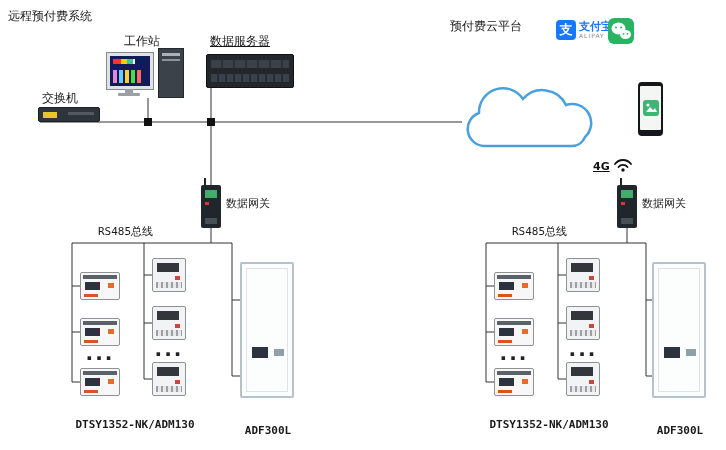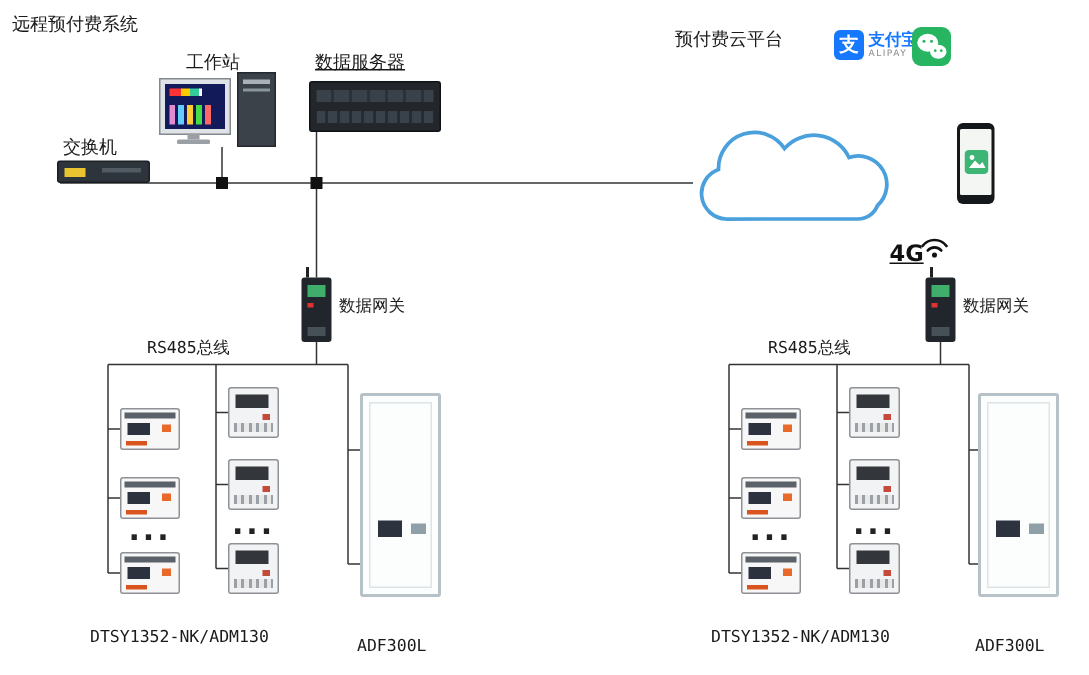--- a/index.html
+++ b/index.html
@@ -2,21 +2,21 @@
 <html><head>
 <meta charset="utf-8">
 <style>
   html,body{margin:0;padding:0;background:#fff;}
   .canvas{position:relative;width:726px;height:450px;background:#fff;overflow:hidden;
           font-family:"DejaVu Sans",sans-serif;color:#1a1a1a;}
   .abs{position:absolute;}
   .lbl{position:absolute;font-size:12px;white-space:nowrap;color:#1a1a1a;}
   .lbl-sm{position:absolute;font-size:11px;white-space:nowrap;color:#1a1a1a;}
   .mono{font-family:"DejaVu Sans Mono",monospace;}
-  .center{}
+  .center{text-align:center;font-weight:bold;}
   #wires{position:absolute;left:0;top:0;z-index:1;}
   .dev{position:absolute;z-index:2;box-sizing:border-box;}
 
   
   .monitor{position:absolute;left:0;top:4px;width:46px;height:36px;background:#dfe3e6;border:1px solid #84898e;}
   .scr{position:absolute;inset:3px;background:#121a5a;overflow:hidden;}
   .scr::before{content:"";position:absolute;left:3px;top:3px;width:30px;height:5px;
     background:linear-gradient(90deg,#f33 0 8px,#fc0 8px 14px,#3c9 14px 20px,#fff 20px 22px,transparent 22px);}
   .scr::after{content:"";position:absolute;left:3px;bottom:3px;width:34px;height:13px;
     background:linear-gradient(90deg,#e38bd0 0 4px,transparent 4px 6px,#66ccff 6px 10px,transparent 10px 12px,#ffcc33 12px 16px,transparent 16px 18px,#44dd44 18px 22px,transparent 22px 24px,#ff6666 24px 28px,transparent 28px);}
@@ -75,21 +75,21 @@
   .alipay .ali-sq{width:20px;height:20px;background:#1678ff;border-radius:4px;color:#fff;
      font-size:13px;font-weight:bold;display:flex;align-items:center;justify-content:center;}
   .alipay .ali-cn{font-size:11px;font-weight:bold;color:#1678ff;line-height:11px;}
   .alipay .ali-en{font-size:6px;color:#888;letter-spacing:1px;line-height:7px;}
   .wechat{position:absolute;width:26px;height:26px;background:#27b561;border-radius:6px;z-index:3;}
 
   
   .phone{position:absolute;width:25px;height:54px;background:#15181b;border-radius:4px;z-index:3;}
   .phone .pscr{position:absolute;inset:4px 2px 6px 2px;background:#f4f6f4;border-radius:1px;
      display:flex;align-items:center;justify-content:center;}
-  .g4{position:absolute;font-size:15px;font-weight:bold;z-index:3;color:#111;text-decoration:underline;}
+  .g4{position:absolute;font-size:11px;font-weight:bold;z-index:3;color:#111;text-decoration:underline;}
 </style>
 </head>
 <body>
 
 <div class="canvas">
 
   <svg id="wires" width="726" height="450">
     <g stroke="#333" stroke-width="1" fill="none">
       <path d="M40 122 H462"></path>
       <path d="M148 98 V122"></path>

